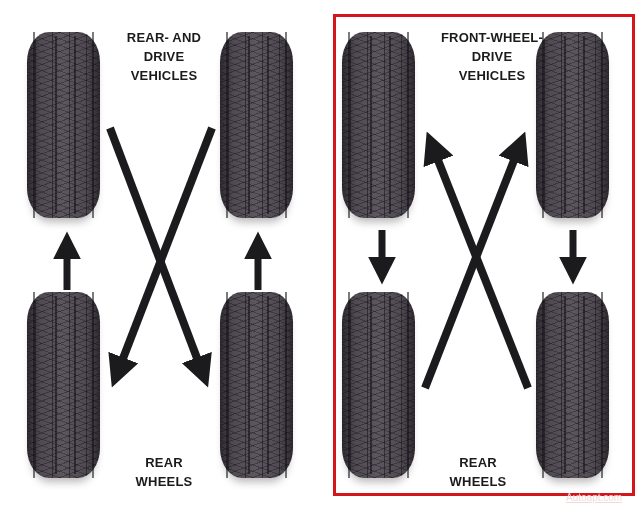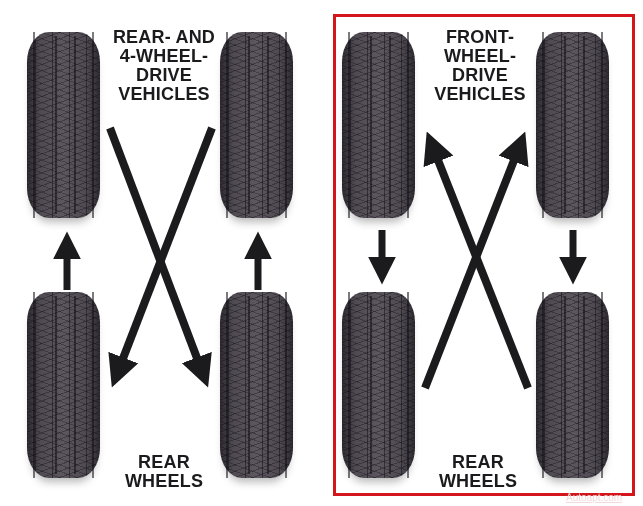--- a/index.html
+++ b/index.html
@@ -10,21 +10,21 @@
             repeating-linear-gradient(90deg, rgba(0,0,0,0) 0 8px, rgba(20,18,22,0.55) 8px 9px, rgba(0,0,0,0) 9px 17px),
             repeating-linear-gradient(160deg, rgba(0,0,0,0) 0 5px, rgba(15,12,18,0.35) 5px 6px),
             repeating-linear-gradient(20deg, rgba(0,0,0,0) 0 5px, rgba(15,12,18,0.30) 5px 6px),
             linear-gradient(90deg, #2e2a30 0%, #4f4a52 18%, #5c565f 50%, #4f4a52 82%, #2e2a30 100%);
           box-shadow: 0 8px 8px -4px rgba(0,0,0,0.28); }
   .tire::before { content: ""; position: absolute; left: 6px; right: 6px; top: 0; bottom: 0;
           border-left: 2px solid rgba(15,12,18,0.55); border-right: 2px solid rgba(15,12,18,0.55); }
   .tire::after { content: ""; position: absolute; left: 28px; width: 17px; top: 4px; bottom: 4px;
           border-left: 2px solid rgba(15,12,18,0.55); border-right: 2px solid rgba(15,12,18,0.55); }
   .label { position: absolute; text-align: center; font-weight: bold; color: #1b1a1c;
-           font-size: 18px; line-height: 19px; letter-spacing: 0.2px; }
+           font-size: 13px; line-height: 19px; letter-spacing: 0.2px; }
   .redbox { position: absolute; left: 333px; top: 14px; width: 296px; height: 476px;
             border: 3px solid #d4151c; }
   svg.arrows { position: absolute; left: 0; top: 0; width: 643px; height: 506px; }
   .watermark { position: absolute; left: 566px; top: 492px; font-size: 10px; color: #f2d9da; text-decoration: underline; }
 </style>
 </head>
 <body>
 
 <div>
 
@@ -69,30 +69,29 @@
     <g>
       <line x1="425" y1="388" x2="520" y2="145" stroke="#1b1a1c" stroke-width="8" marker-end="url(#ah)"></line>
     </g>
     <g>
       <line x1="528" y1="388" x2="432" y2="145" stroke="#1b1a1c" stroke-width="8" marker-end="url(#ah)"></line>
     </g>
   </svg>
 
   <div class="label" style="left:104px;top:28px;width:120px;">
     <div>REAR- AND</div>
-    <div>4-WHEEL-</div>
     <div>DRIVE</div>
     <div>VEHICLES</div>
   </div>
   <div class="label" style="left:104px;top:453px;width:120px;">
     <div>REAR</div>
     <div>WHEELS</div>
   </div>
 
-  <div class="label" style="left:410px;top:28px;width:140px;">
+  <div class="label" style="left:410px;top:28px;width:140px;padding-left:12px;">
     <div>FRONT-WHEEL-</div>
     <div>DRIVE</div>
     <div>VEHICLES</div>
   </div>
   <div class="label" style="left:418px;top:453px;width:120px;">
     <div>REAR</div>
     <div>WHEELS</div>
   </div>
 
   <div class="watermark">Autoapt.com</div>

